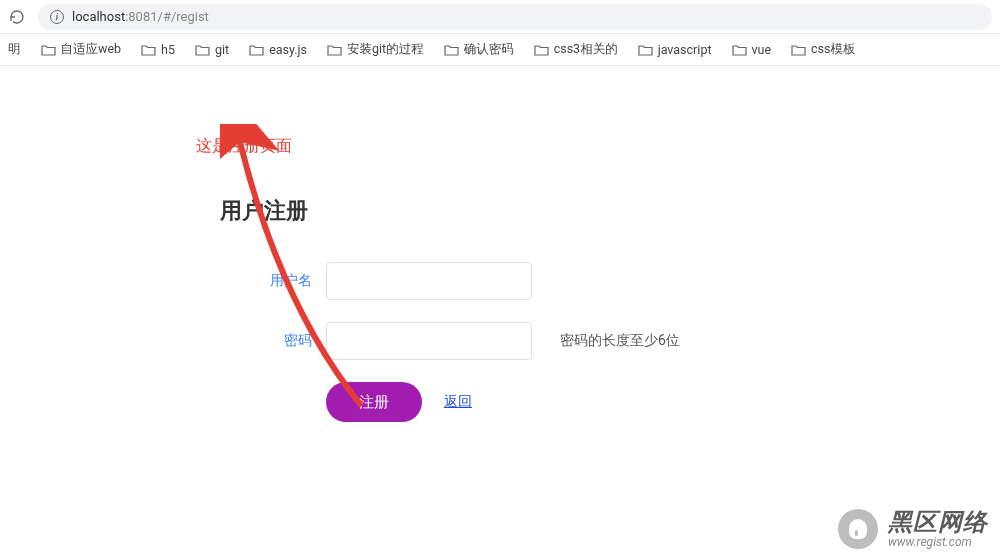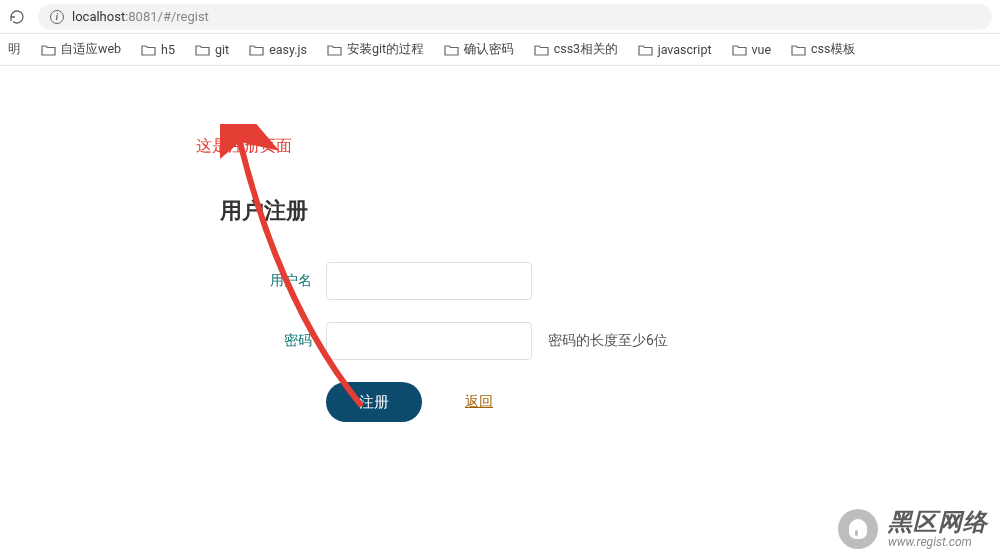--- a/index.html
+++ b/index.html
@@ -117,59 +117,58 @@
     .form-row {
       display: flex;
       align-items: center;
       margin-bottom: 22px;
     }
     .form-label {
       width: 106px;
       text-align: right;
       padding-right: 14px;
       font-size: 14px;
-      color: #0f766e;
+      color: #3b82f6;
     }
     .form-input {
       width: 206px;
       height: 38px;
       border: 1px solid #dcdfe6;
       border-radius: 4px;
       padding: 0 14px;
       font-size: 14px;
       color: #606266;
       outline: none;
     }
     .form-hint {
-      margin-left: 16px;
+      margin-left: 28px;
       font-size: 14px;
       color: #555;
     }
     .form-actions {
       display: flex;
       align-items: center;
       padding-left: 106px;
       gap: 22px;
     }
     .submit-btn {
       width: 96px;
       height: 40px;
-      background: #0c4a6e;
+      background: #a21caf;
       color: #fff;
       border: none;
       border-radius: 20px;
       font-size: 15px;
       cursor: pointer;
     }
     .back-link {
-      color: #a16207;
+      color: #1d4ed8;
       font-size: 14px;
       text-decoration: underline;
       cursor: pointer;
-      margin-left: 21px;
     }
     .watermark {
       position: absolute;
       right: 12px;
       bottom: 8px;
       display: flex;
       align-items: center;
       gap: 10px;
     }
     .wm-logo {

